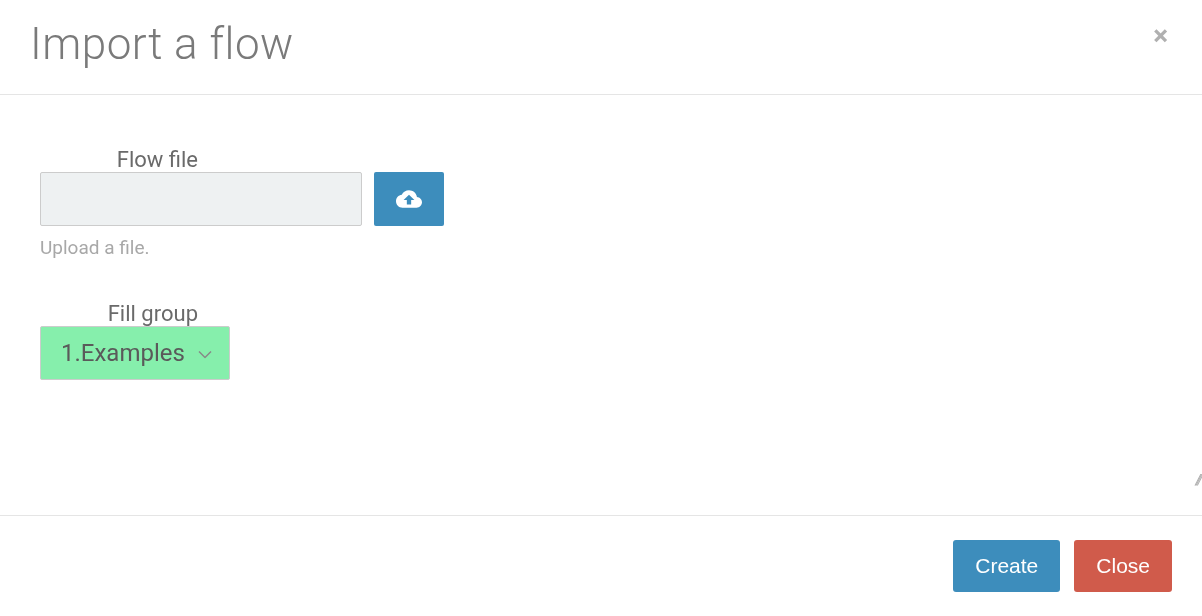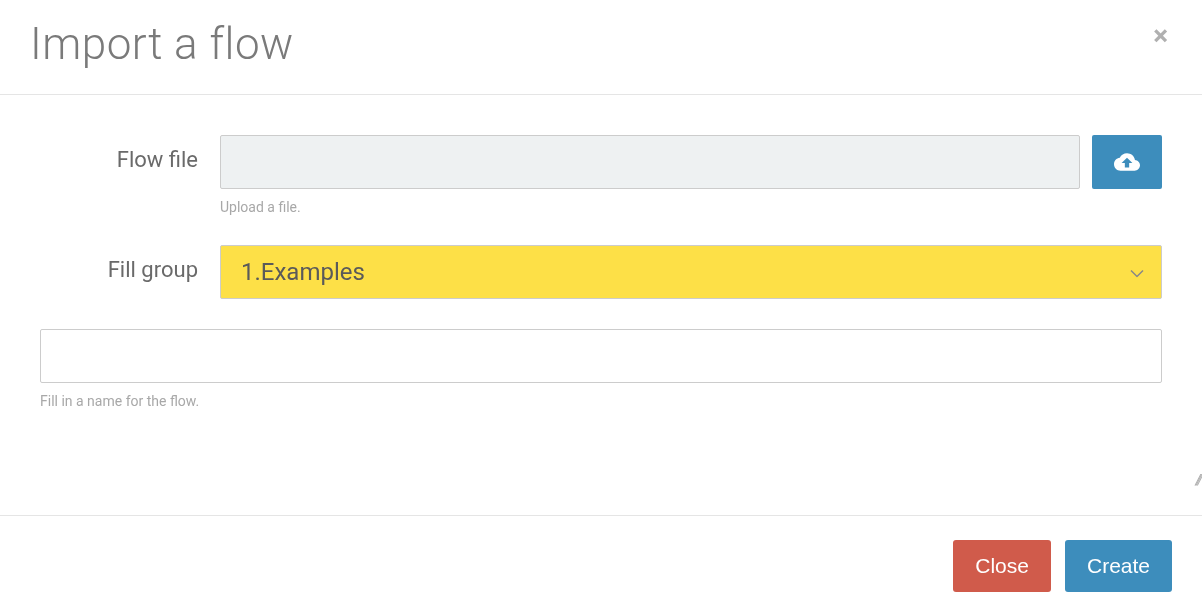--- a/index.html
+++ b/index.html
@@ -43,20 +43,21 @@
       padding: 4px;
     }
     .modal-body {
       flex: 1;
       padding: 40px 40px 20px 40px;
     }
     .form-row {
       display: flex;
       align-items: flex-start;
       margin-bottom: 30px;
+      flex-direction: column;
     }
     .form-label {
       width: 180px;
       text-align: right;
       padding-right: 22px;
       font-size: 22px;
       color: #6a6a6a;
       padding-top: 12px;
       flex-shrink: 0;
     }
@@ -92,37 +93,37 @@
       cursor: pointer;
       display: flex;
       align-items: center;
       justify-content: center;
       flex-shrink: 0;
     }
     .upload-btn svg {
       fill: #ffffff;
     }
     .help-text {
-      font-size: 14px;
+      font-size: 19px;
       color: #a8a8a8;
       margin-top: 10px;
       font-weight: 400;
     }
     .select-wrapper {
       position: relative;
     }
     .select {
       width: 100%;
       height: 54px;
       border: 1px solid #cccccc;
       border-radius: 2px;
       padding: 0 44px 0 20px;
       font-size: 24px;
       color: #5a5a5a;
-      background: #fde047;
+      background: #86efac;
       appearance: none;
       -webkit-appearance: none;
       outline: none;
       cursor: pointer;
       display: flex;
       align-items: center;
     }
     .select-arrow {
       position: absolute;
       right: 18px;
@@ -204,28 +205,24 @@
           <span class="select-arrow">
             <svg width="14" height="8" viewBox="0 0 14 8">
                 <path d="M1 1 L7 7 L13 1" stroke="#888" stroke-width="1.5" fill="none"></path>
               </svg>
           </span>
         </div>
       </div>
     </div>
 
     <div class="form-row">
-      <div class="form-control-wrapper">
-        <input type="text" class="form-input" value="" style="">
-        <div class="help-text">Fill in a name for the flow.</div>
-      </div>
     </div>
 
   </div>
 
   <span class="resize-handle">///</span>
 
   <div class="modal-footer">
+    <button class="btn btn-create">Create</button>
     <button class="btn btn-close">Close</button>
-    <button class="btn btn-create">Create</button>
   </div>
 
 </div>
 
 </body></html>

